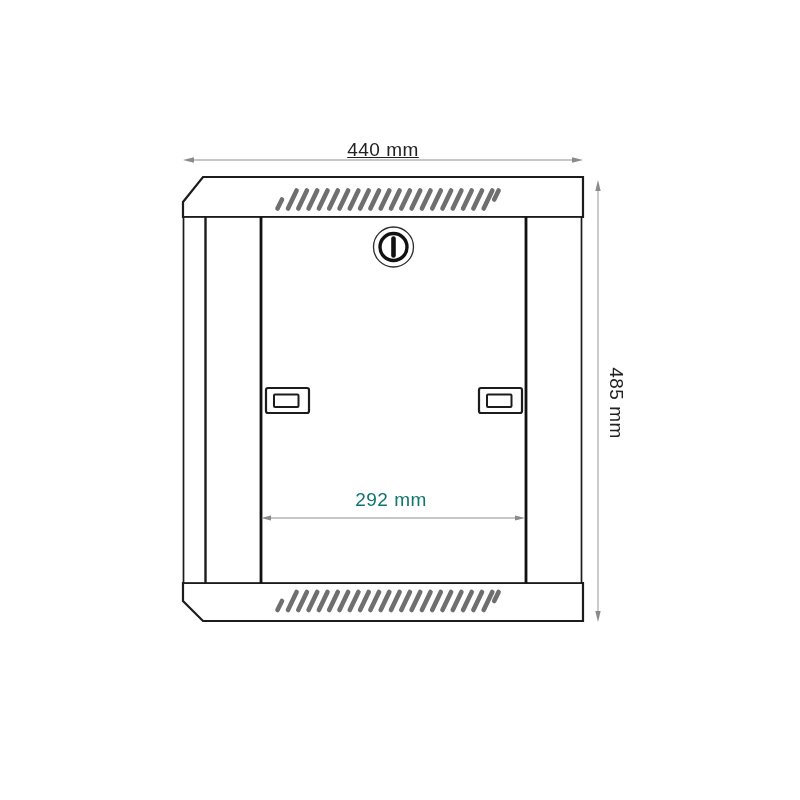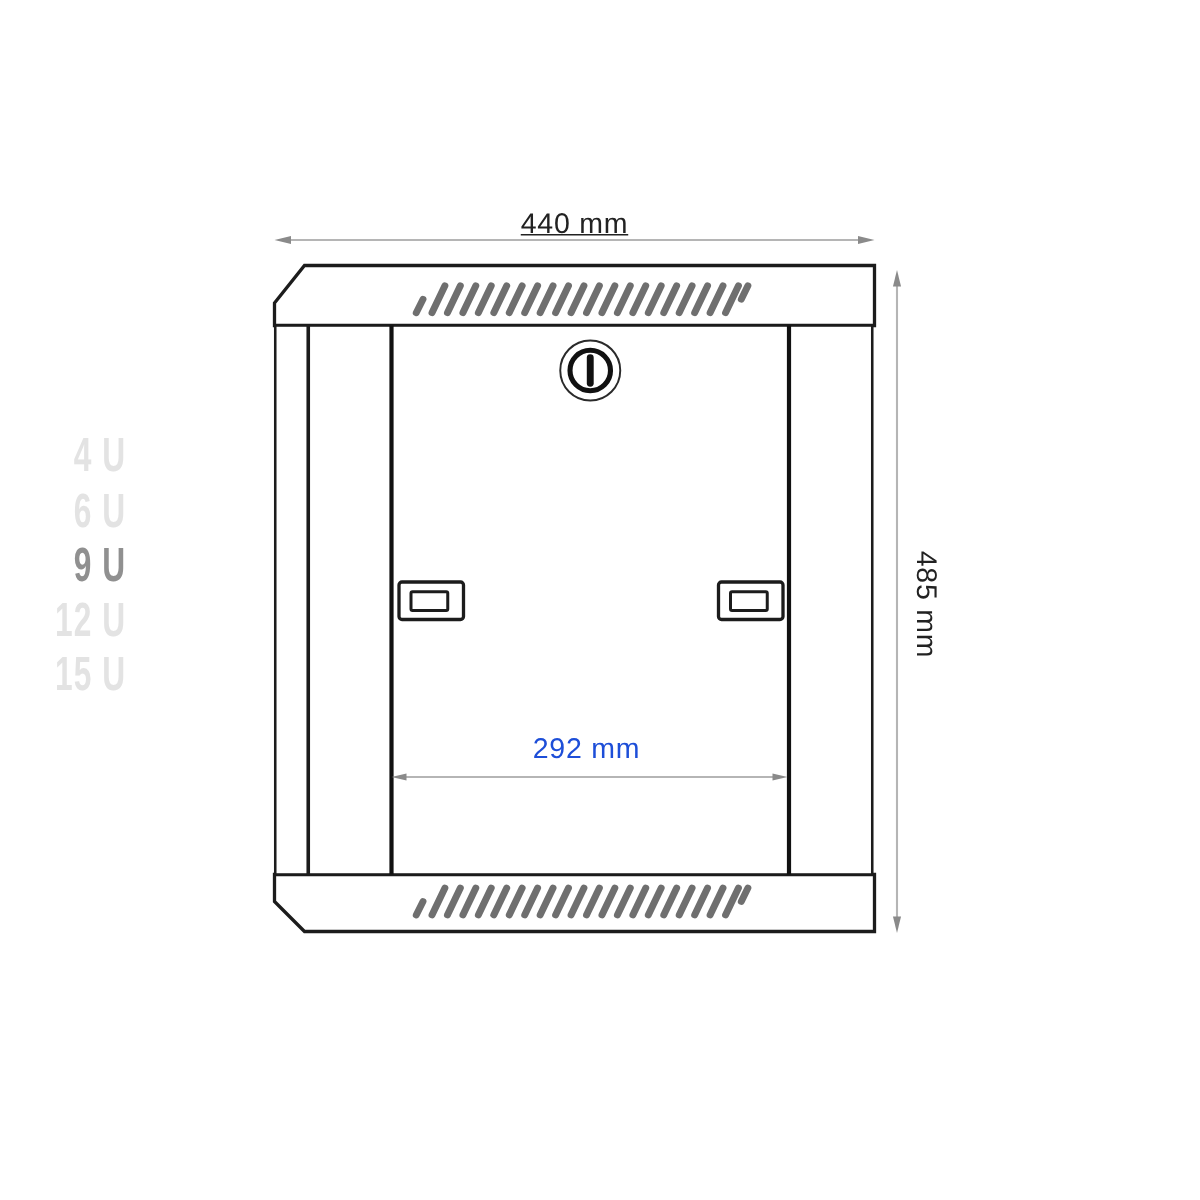--- a/index.html
+++ b/index.html
@@ -12,21 +12,21 @@
   .u-item{
     height:36.6px;line-height:36.6px;font-size:32px;font-weight:700;
     letter-spacing:1px;white-space:nowrap;
     transform:scaleX(0.66);transform-origin:100% 50%;
     color:#e3e3e3;user-select:none;
   }
   
   .dim{position:absolute;width:140px;text-align:center;font-size:19px;color:#222222;letter-spacing:0.5px;}
   .dim-top{left:313px;top:139px;text-decoration:underline;}
   .dim-right{left:546px;top:392px;transform:rotate(90deg);transform-origin:center;}
-  .dim-inner{left:321px;top:489px;color:#1d4ed8;}
+  .dim-inner{left:321px;top:489px;color:#0f766e;}
   svg{position:absolute;left:0;top:0;}
   .outline{stroke:#1c1c1c;fill:#ffffff;}
   .vents line{stroke:#6f6f6f;stroke-width:4.6;stroke-linecap:round;}
   .dimline{stroke:#b5b5b5;stroke-width:1.4;}
   .dimhead{fill:#8a8a8a;stroke:none;}
 </style>
 </head>
 <body>
 
 <div class="stage">
@@ -122,25 +122,18 @@
       <path class="dimhead" d="M598,622 L595.3,611 L600.7,611 Z"></path>
     </g>
 
     <g>
       <line class="dimline" x1="269" y1="518" x2="517" y2="518" stroke="#a8a8a8"></line>
       <path class="dimhead" d="M261,518 L271,515.6 L271,520.4 Z"></path>
       <path class="dimhead" d="M525,518 L515,515.6 L515,520.4 Z"></path>
     </g>
   </svg>
 
-  <div class="u-list">
-    <div class="u-item" style="color: rgb(227, 227, 227);">4 U</div>
-    <div class="u-item" style="color: rgb(227, 227, 227);">6 U</div>
-    <div class="u-item" style="color: rgb(144, 144, 144);">9 U</div>
-    <div class="u-item" style="color: rgb(227, 227, 227);">12 U</div>
-    <div class="u-item" style="color: rgb(227, 227, 227);">15 U</div>
-  </div>
 
   <div class="dim dim-top">440 mm</div>
   <div class="dim dim-right">485 mm</div>
   <div class="dim dim-inner">292 mm</div>
 
 </div>
 
 </body></html>

